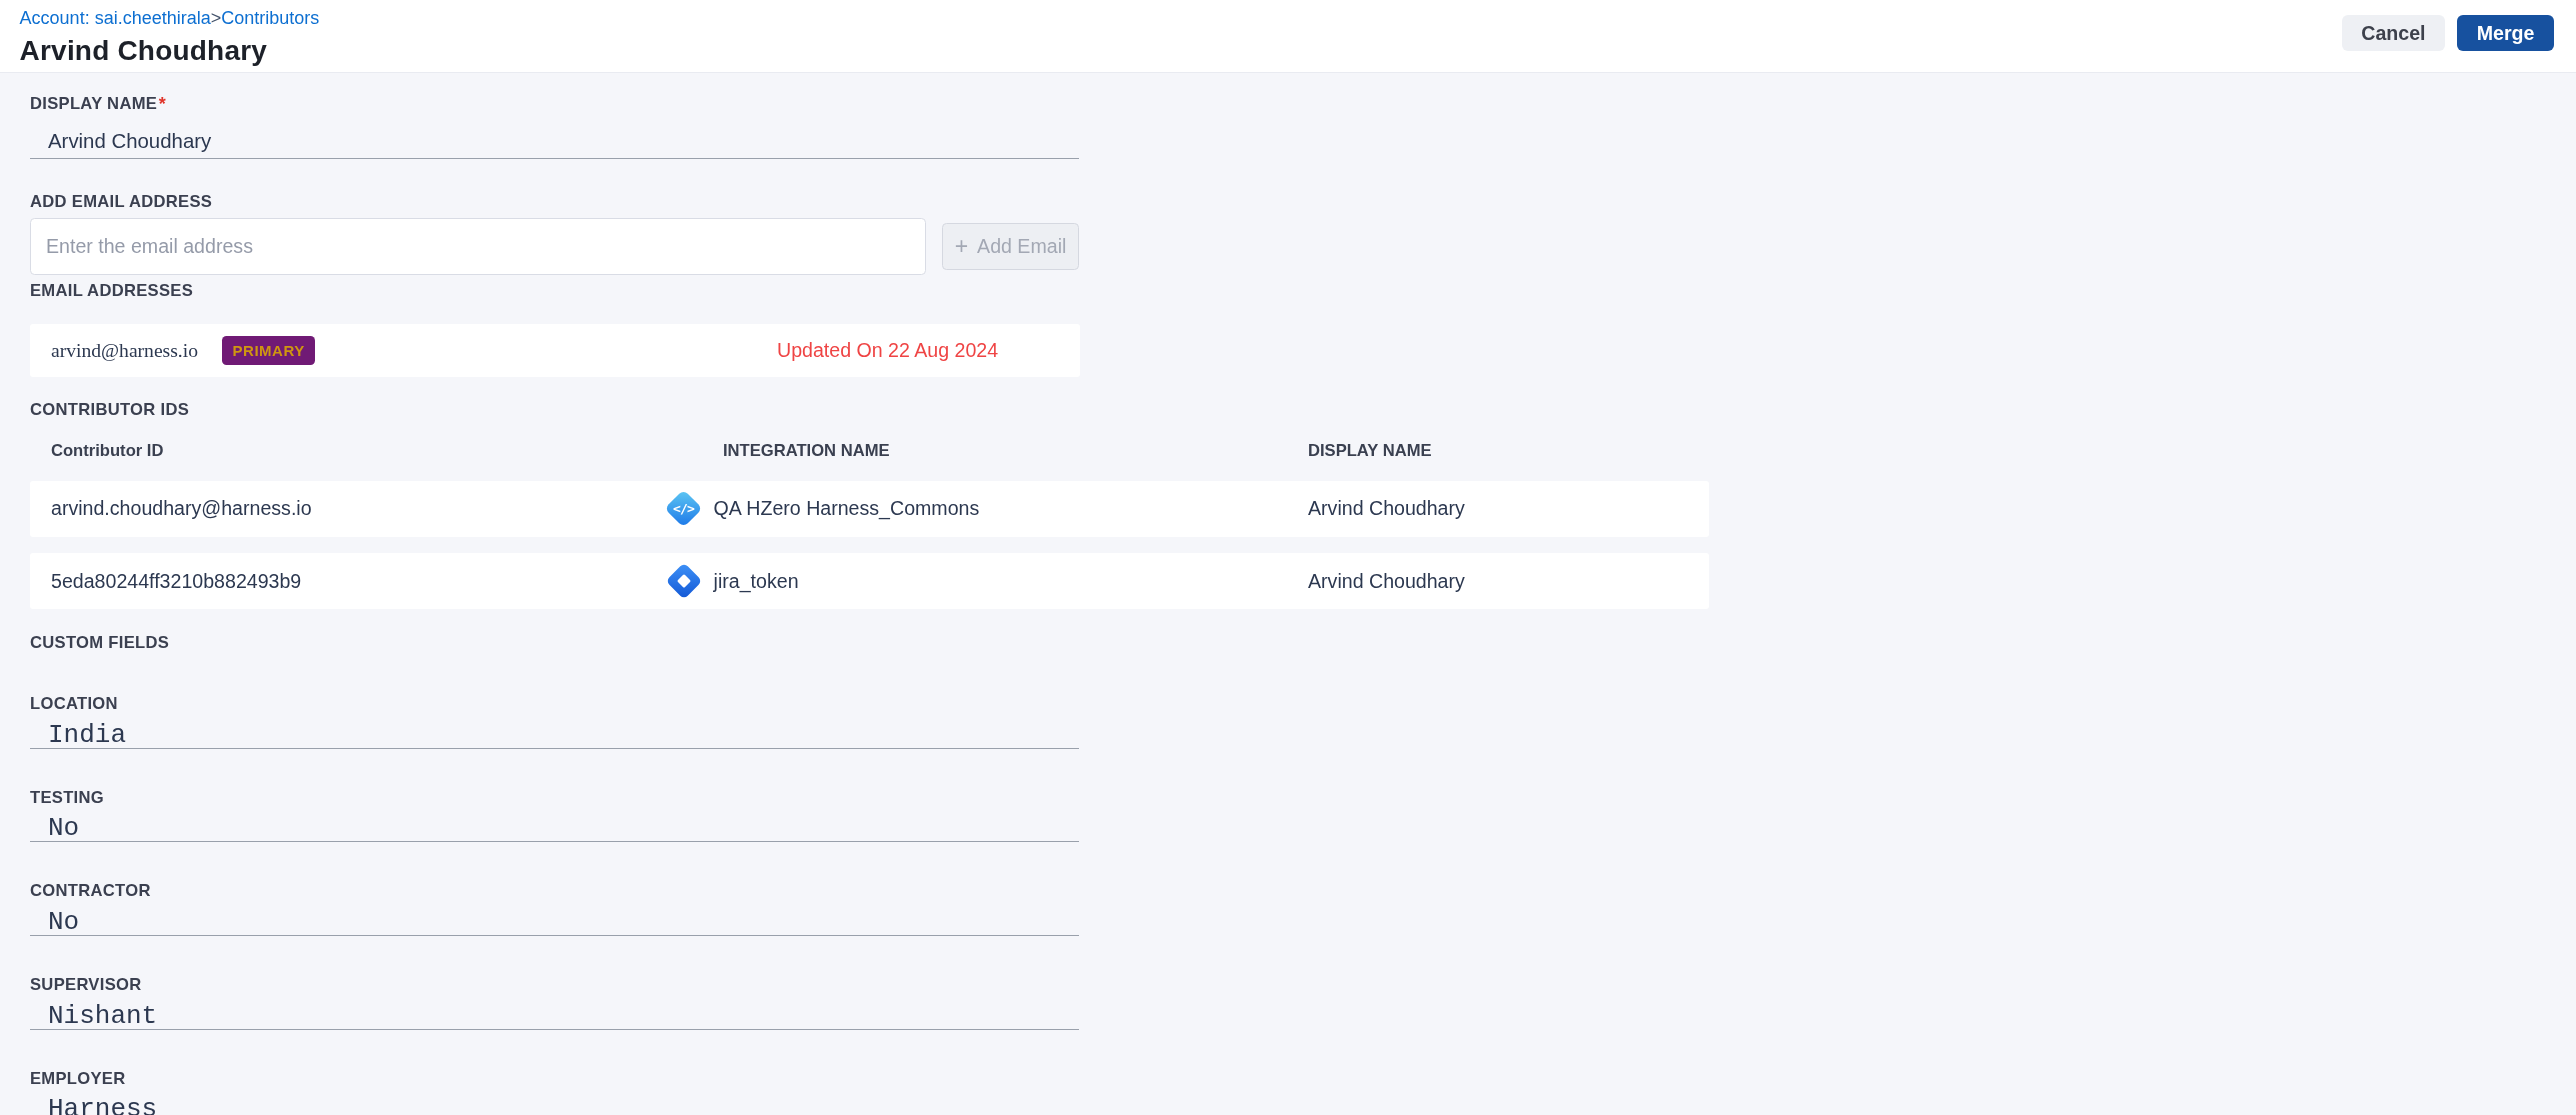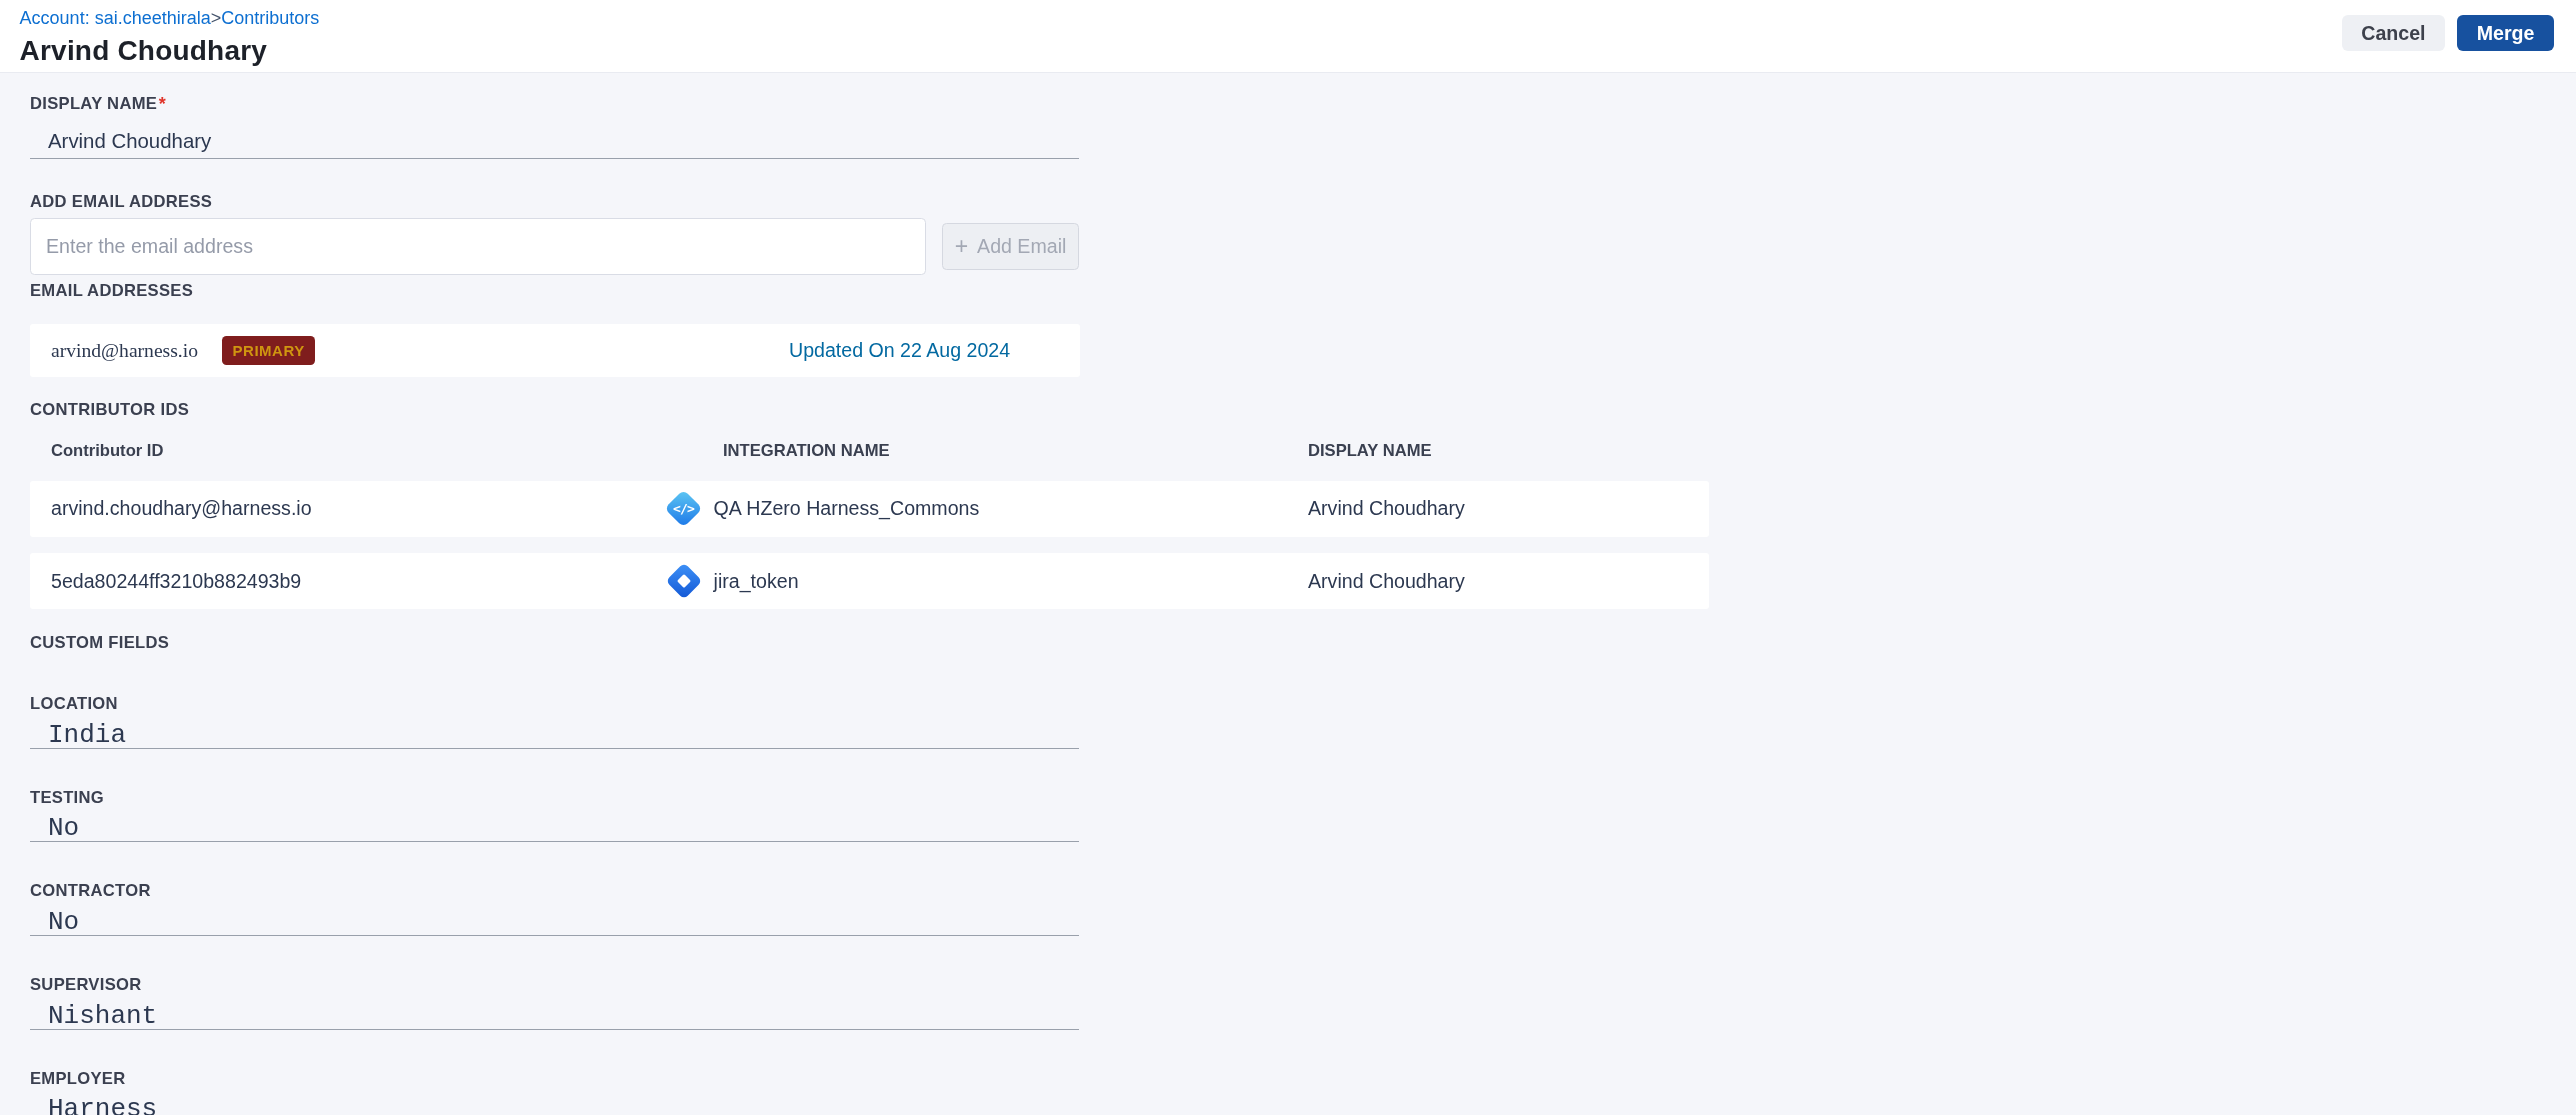--- a/index.html
+++ b/index.html
@@ -68,25 +68,25 @@
   .plus-glyph { font-size:23px; font-weight:400; line-height:1; color:#a3a8b4; }
 
   .group-email-addresses { margin-top:6px; }
   .email-card {
     position:relative; margin-top:23px;
     width:1050px; height:53px; background:#ffffff; border-radius:3px;
     display:flex; align-items:center; padding:0 21px;
   }
   .email-text { font-size:19.6px; color:#2c3850;font-family:Liberation Serif, serif; }
   .primary-badge {
-    margin-left:24px; background:#7f1d1d; color:#cf9610;
+    margin-left:24px; background:#701a75; color:#cf9610;
     font-size:15px; font-weight:700; letter-spacing:0.5px;
     padding:6px 10.6px; border-radius:4.5px;
   }
-  .updated-on { position:absolute; left:747px; font-size:19.6px; color:#0369a1;margin-left:12px; }
+  .updated-on { position:absolute; left:747px; font-size:19.6px; color:#ef4444; }
 
   
   .group-contributor-ids { margin-top:23px; }
   .tbl-head {
     margin-top:21px; width:1679px; padding-left:21px;
     display:grid; grid-template-columns:613px 629px 1fr; align-items:center;
   }
   .th { font-size:16.6px; font-weight:700; color:#3a4050; }
   .th-integration { padding-left:59px; }
   .th-display { padding-left:15px; }

